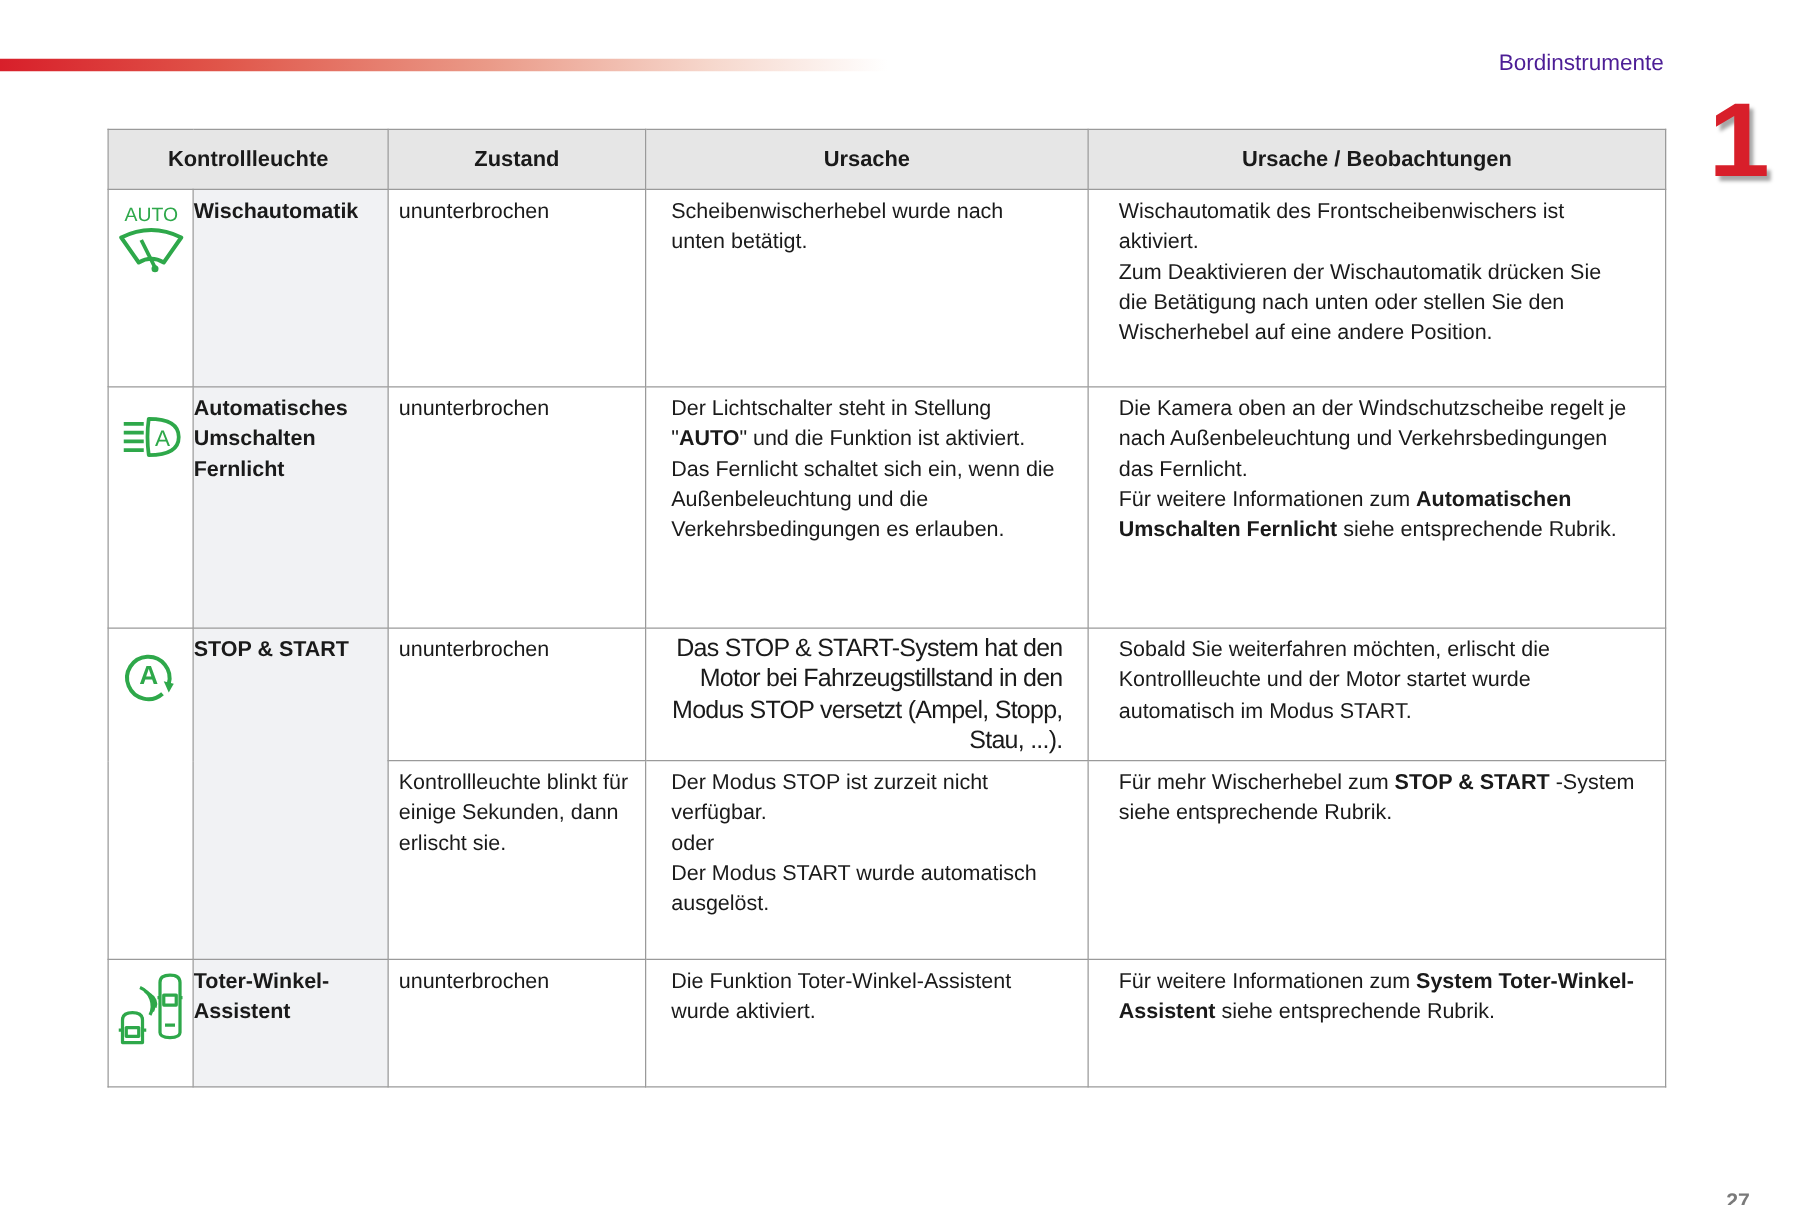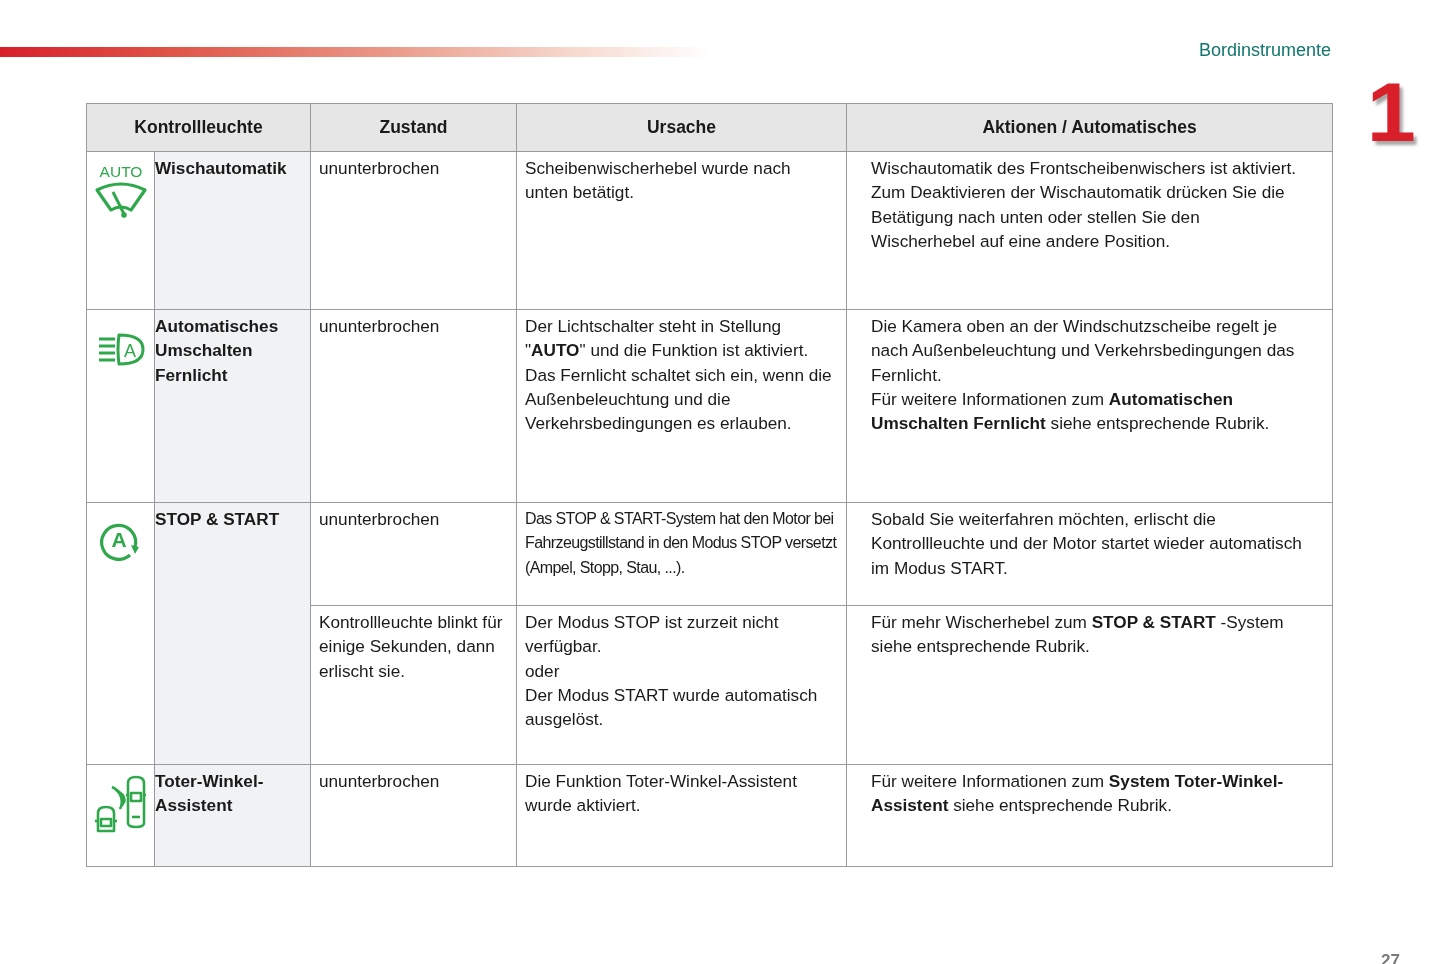--- a/index.html
+++ b/index.html
@@ -5,21 +5,21 @@
   html, body { margin: 0; padding: 0; }
   body {
     width: 1445px; height: 964px; background: #ffffff; position: relative; overflow: hidden;
     font-family: "Liberation Sans", sans-serif; color: #1a1a1a;
   }
   .top-bar {
     position: absolute; left: 0; top: 47px; width: 710px; height: 10px;
     background: linear-gradient(to right, #d81f2a 0%, #e0564a 25%, #ea9a88 55%, #f6d7cc 80%, rgba(255,255,255,0) 100%);
   }
   .section-title {
-    position: absolute; right: 114px; top: 40px; font-size: 18px; color: #0f766e;
+    position: absolute; right: 114px; top: 40px; font-size: 18px; color: #4c1d95;
   }
   .chapter-num {
     position: absolute; left: 1368px; top: 70px; font-family: "Liberation Sans", sans-serif;
     font-weight: bold; font-size: 84px; color: #d81f2a; line-height: 1;
     text-shadow: 3px 4px 3px rgba(0,0,0,0.35); transform: scaleX(1.05);
   }
   .page-num {
     position: absolute; left: 1381px; top: 919px; font-size: 17px; font-weight: bold; color: #7a7a7a; margin-top: 32px;
   }
   table.main {
@@ -27,40 +27,40 @@
     border-collapse: collapse; font-size: 17.2px; line-height: 24.3px;
   }
   table.main th, table.main td { border: 1.5px solid #9a9a9a; vertical-align: top; margin-left: 34px; }
   table.main th {
     background: #e6e6e6; font-weight: bold; text-align: center; height: 47px; padding: 0;
     vertical-align: middle; font-size: 17.5px;
   }
   td.icon-cell { width: 67px; padding: 0; text-align: center; background: #fff; }
   td.name-cell { width: 155px; background: #f1f2f4; font-weight: bold; padding: 4px 0; }
   td.state-cell { width: 189px; padding: 4px 8px; }
-  td.cause-cell { width: 313px; padding: 4px 8px; }
+  td.cause-cell { width: 313px; padding: 4px 20px; }
   td.action-cell { padding: 4px 24px; }
-  .condensed { font-size: 16px; letter-spacing: -0.6px; line-height: 24.3px; }
+  .condensed { font-size: 20px; letter-spacing: -0.6px; line-height: 24.3px; text-align: right; }
   .icon { display: inline-block; }
   b { font-weight: bold; }
 </style>
 </head>
 <body>
 
 <div class="top-bar"></div>
 <div class="section-title">Bordinstrumente</div>
 <div class="chapter-num">1</div>
 
 <table class="main">
   <thead>
     <tr>
       <th colspan="2">Kontrollleuchte</th>
       <th>Zustand</th>
       <th>Ursache</th>
-      <th>Aktionen / Automatisches</th>
+      <th>Ursache / Beobachtungen</th>
     </tr>
   </thead>
   <tbody>
 
     <tr style="height:158px;">
       <td class="icon-cell">
         <span class="icon">
           <svg width="60" height="70" viewBox="0 0 60 70">
             <text x="30" y="25" text-anchor="middle" font-family="Liberation Sans, sans-serif" font-size="15.5" fill="#2ea84a">AUTO</text>
             <path d="M10 38 Q34 26 58 38 L44 58 Q34 52 24 58 Z" transform="translate(-4,0)" fill="none" stroke="#2ea84a" stroke-width="3.2" stroke-linejoin="round"></path>
@@ -104,21 +104,21 @@
           <svg width="50" height="46" viewBox="0 0 50 46">
             <path d="M34 38 A17 17 0 1 1 39 30" fill="none" stroke="#2ea84a" stroke-width="3.2"></path>
             <path d="M35 28 L43 30 L39 37 Z" fill="#2ea84a"></path>
             <text x="23" y="30" text-anchor="middle" font-family="Liberation Sans, sans-serif" font-weight="bold" font-size="21" fill="#2ea84a">A</text>
           </svg>
         </span>
       </td>
       <td class="name-cell" rowspan="2">STOP &amp; START</td>
       <td class="state-cell">ununterbrochen</td>
       <td class="cause-cell condensed">Das STOP &amp; START-System hat den Motor bei Fahrzeugstillstand in den Modus STOP versetzt (Ampel, Stopp, Stau, ...).</td>
-      <td class="action-cell">Sobald Sie weiterfahren möchten, erlischt die Kontrollleuchte und der Motor startet wieder automatisch im Modus START.</td>
+      <td class="action-cell">Sobald Sie weiterfahren möchten, erlischt die Kontrollleuchte und der Motor startet wurde automatisch im Modus START.</td>
     </tr>
 
     <tr style="height:159px;">
       <td class="state-cell">Kontrollleuchte blinkt für einige Sekunden, dann erlischt sie.</td>
       <td class="cause-cell" style="white-space:pre-line;">Der Modus STOP ist zurzeit nicht verfügbar.
 oder
 Der Modus START wurde automatisch ausgelöst.</td>
       <td class="action-cell"><span>Für mehr Wischerhebel zum </span><b>STOP &amp; START</b><span> -System siehe entsprechende Rubrik.</span></td>
     </tr>
 

